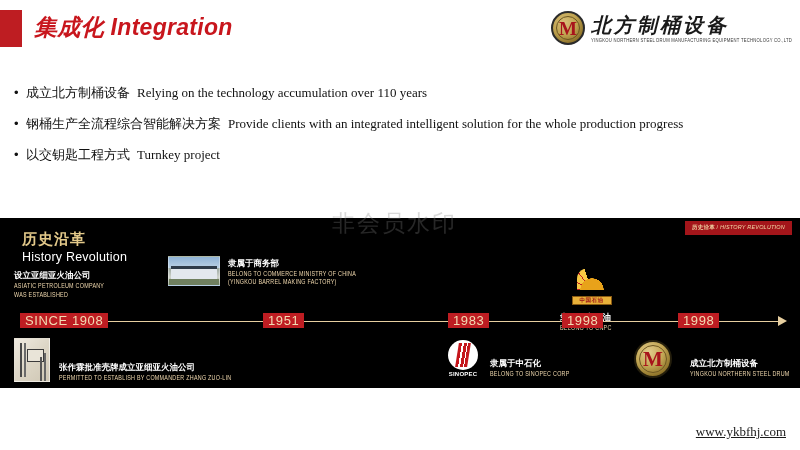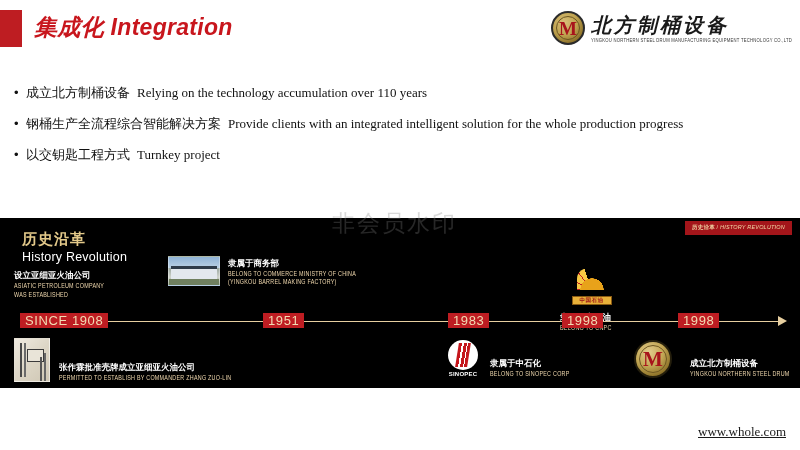--- a/index.html
+++ b/index.html
@@ -356,13 +356,13 @@
   <div class="axis-arrow"></div>
   <div class="axis-label" style="left:20px;">SINCE 1908</div>
   <div class="axis-label" style="left:263px;">1951</div>
   <div class="axis-label" style="left:448px;">1983</div>
   <div class="axis-label" style="left:562px;">1998</div>
   <div class="axis-label" style="left:678px;">1998</div>
 </div>
 
 <div class="watermark">非会员水印</div>
 
-<div class="footer-url">www.whole.com</div>
+<div class="footer-url">www.ykbfhj.com</div>
 
 </body></html>

